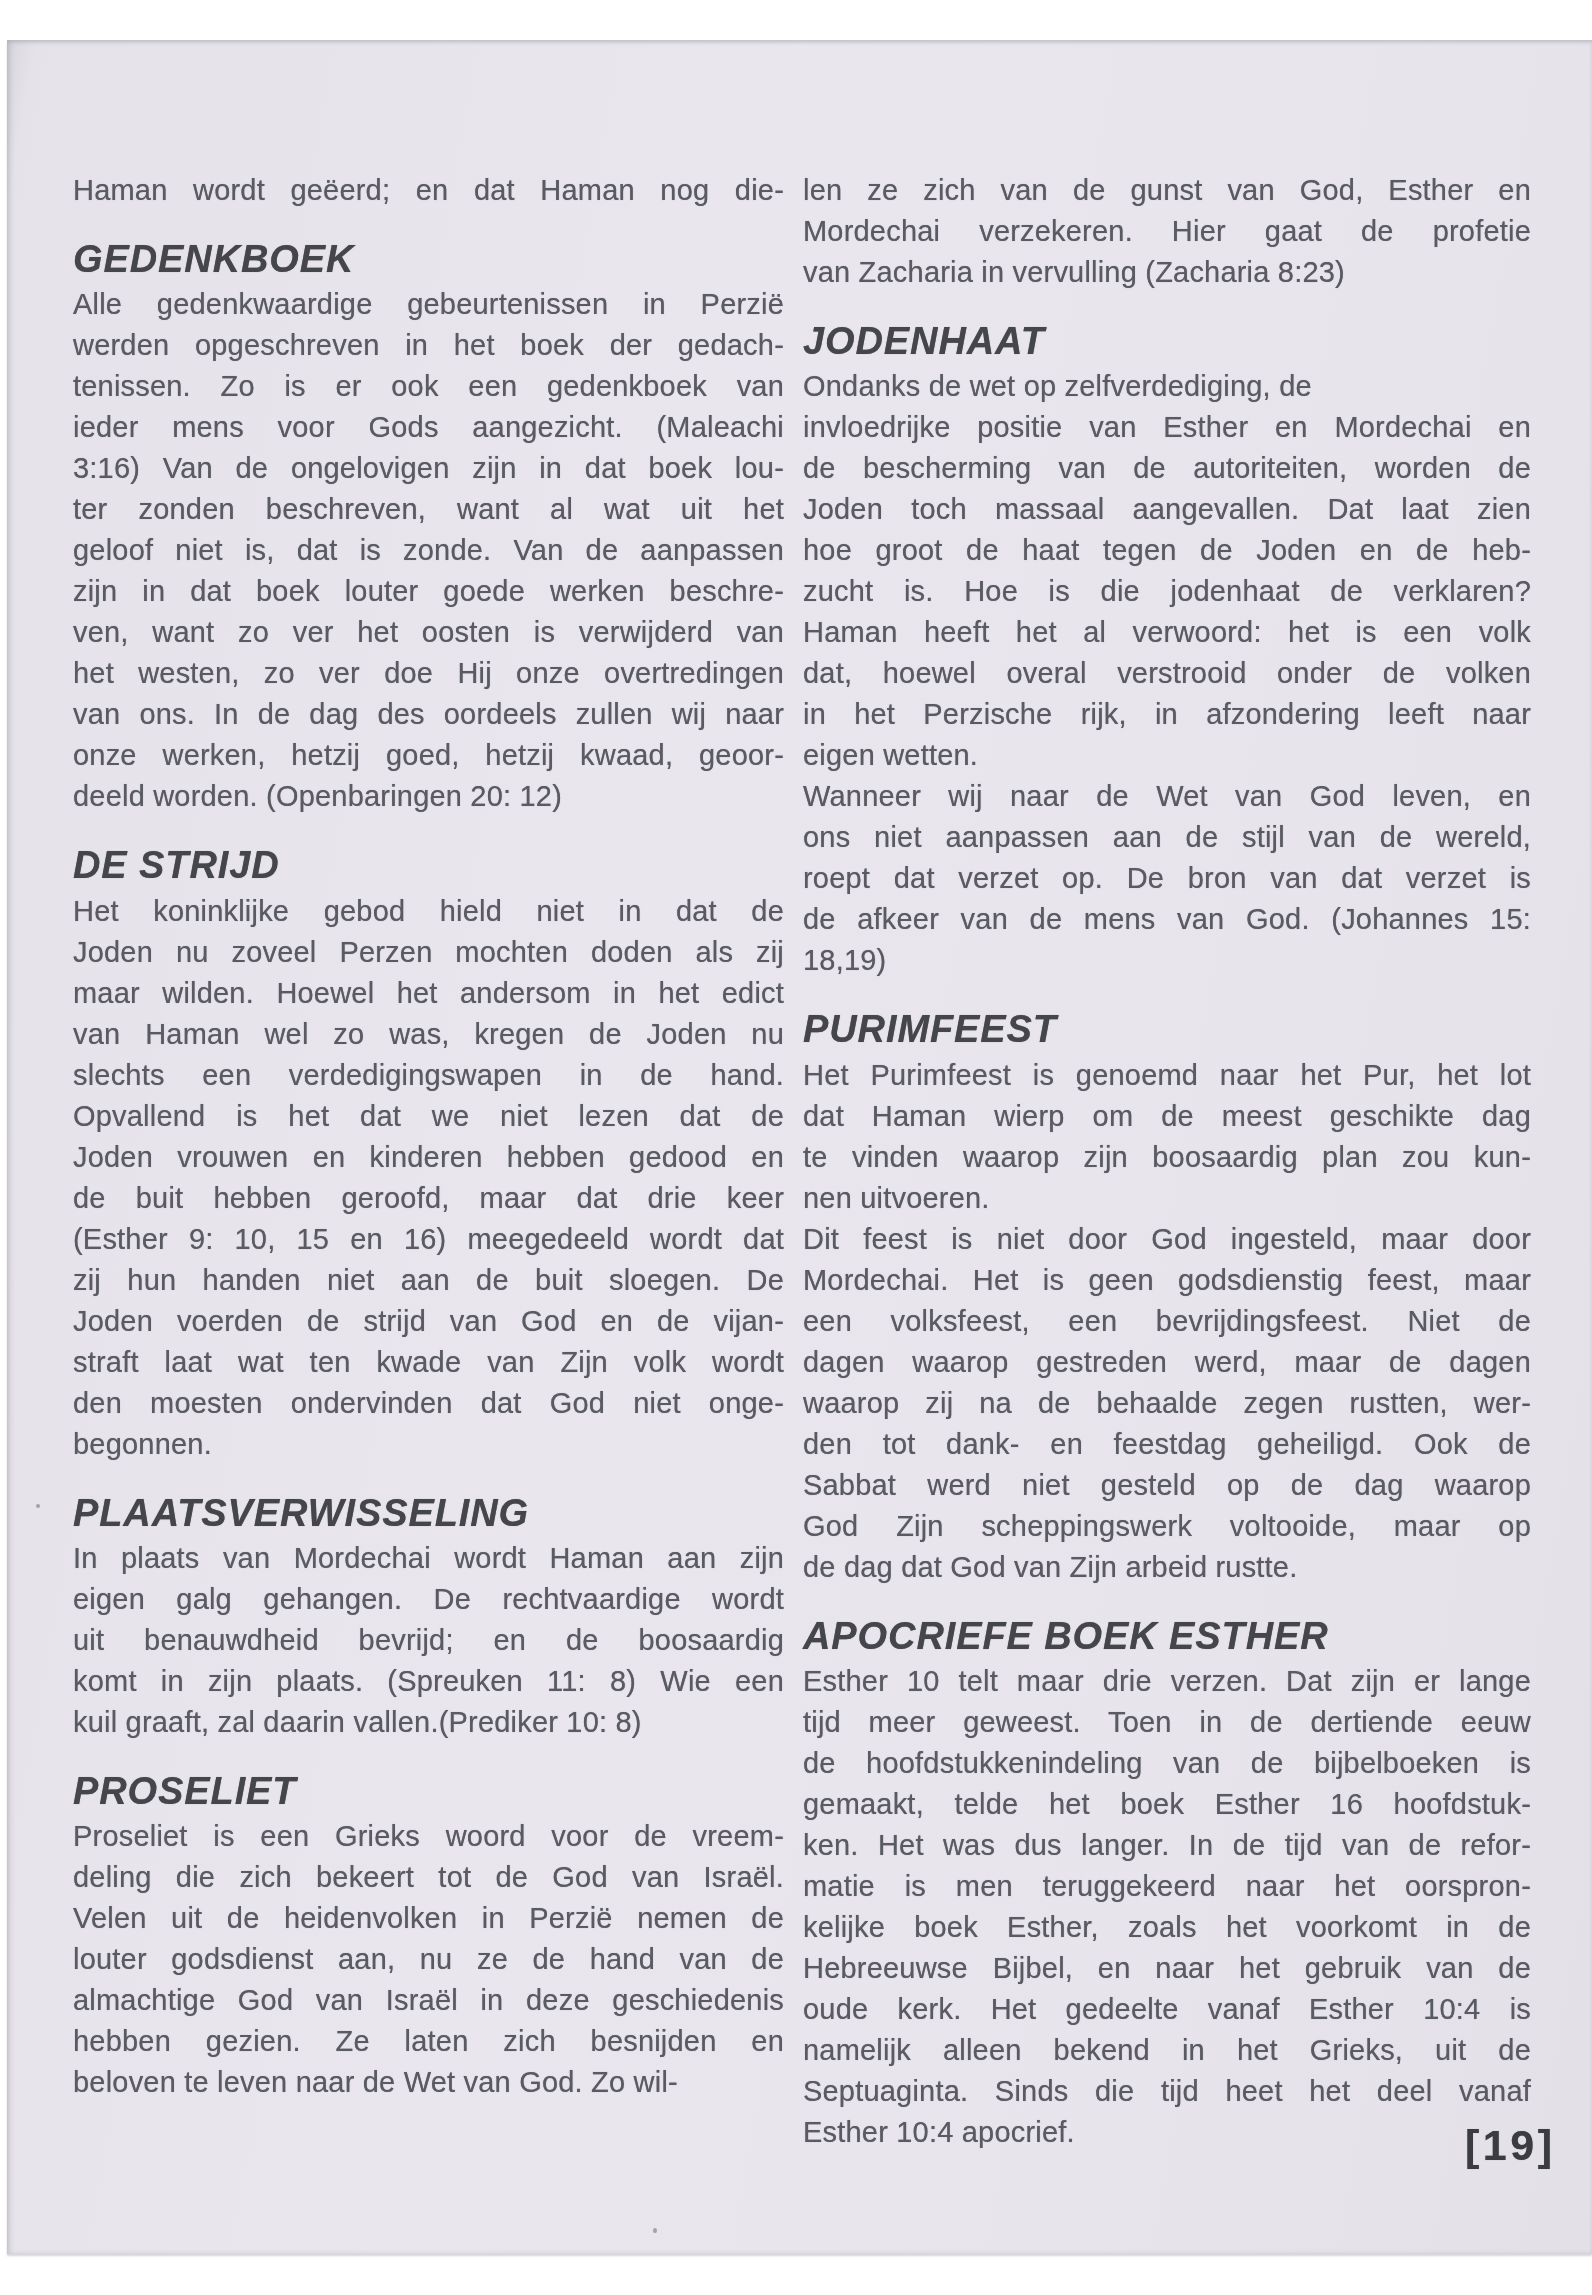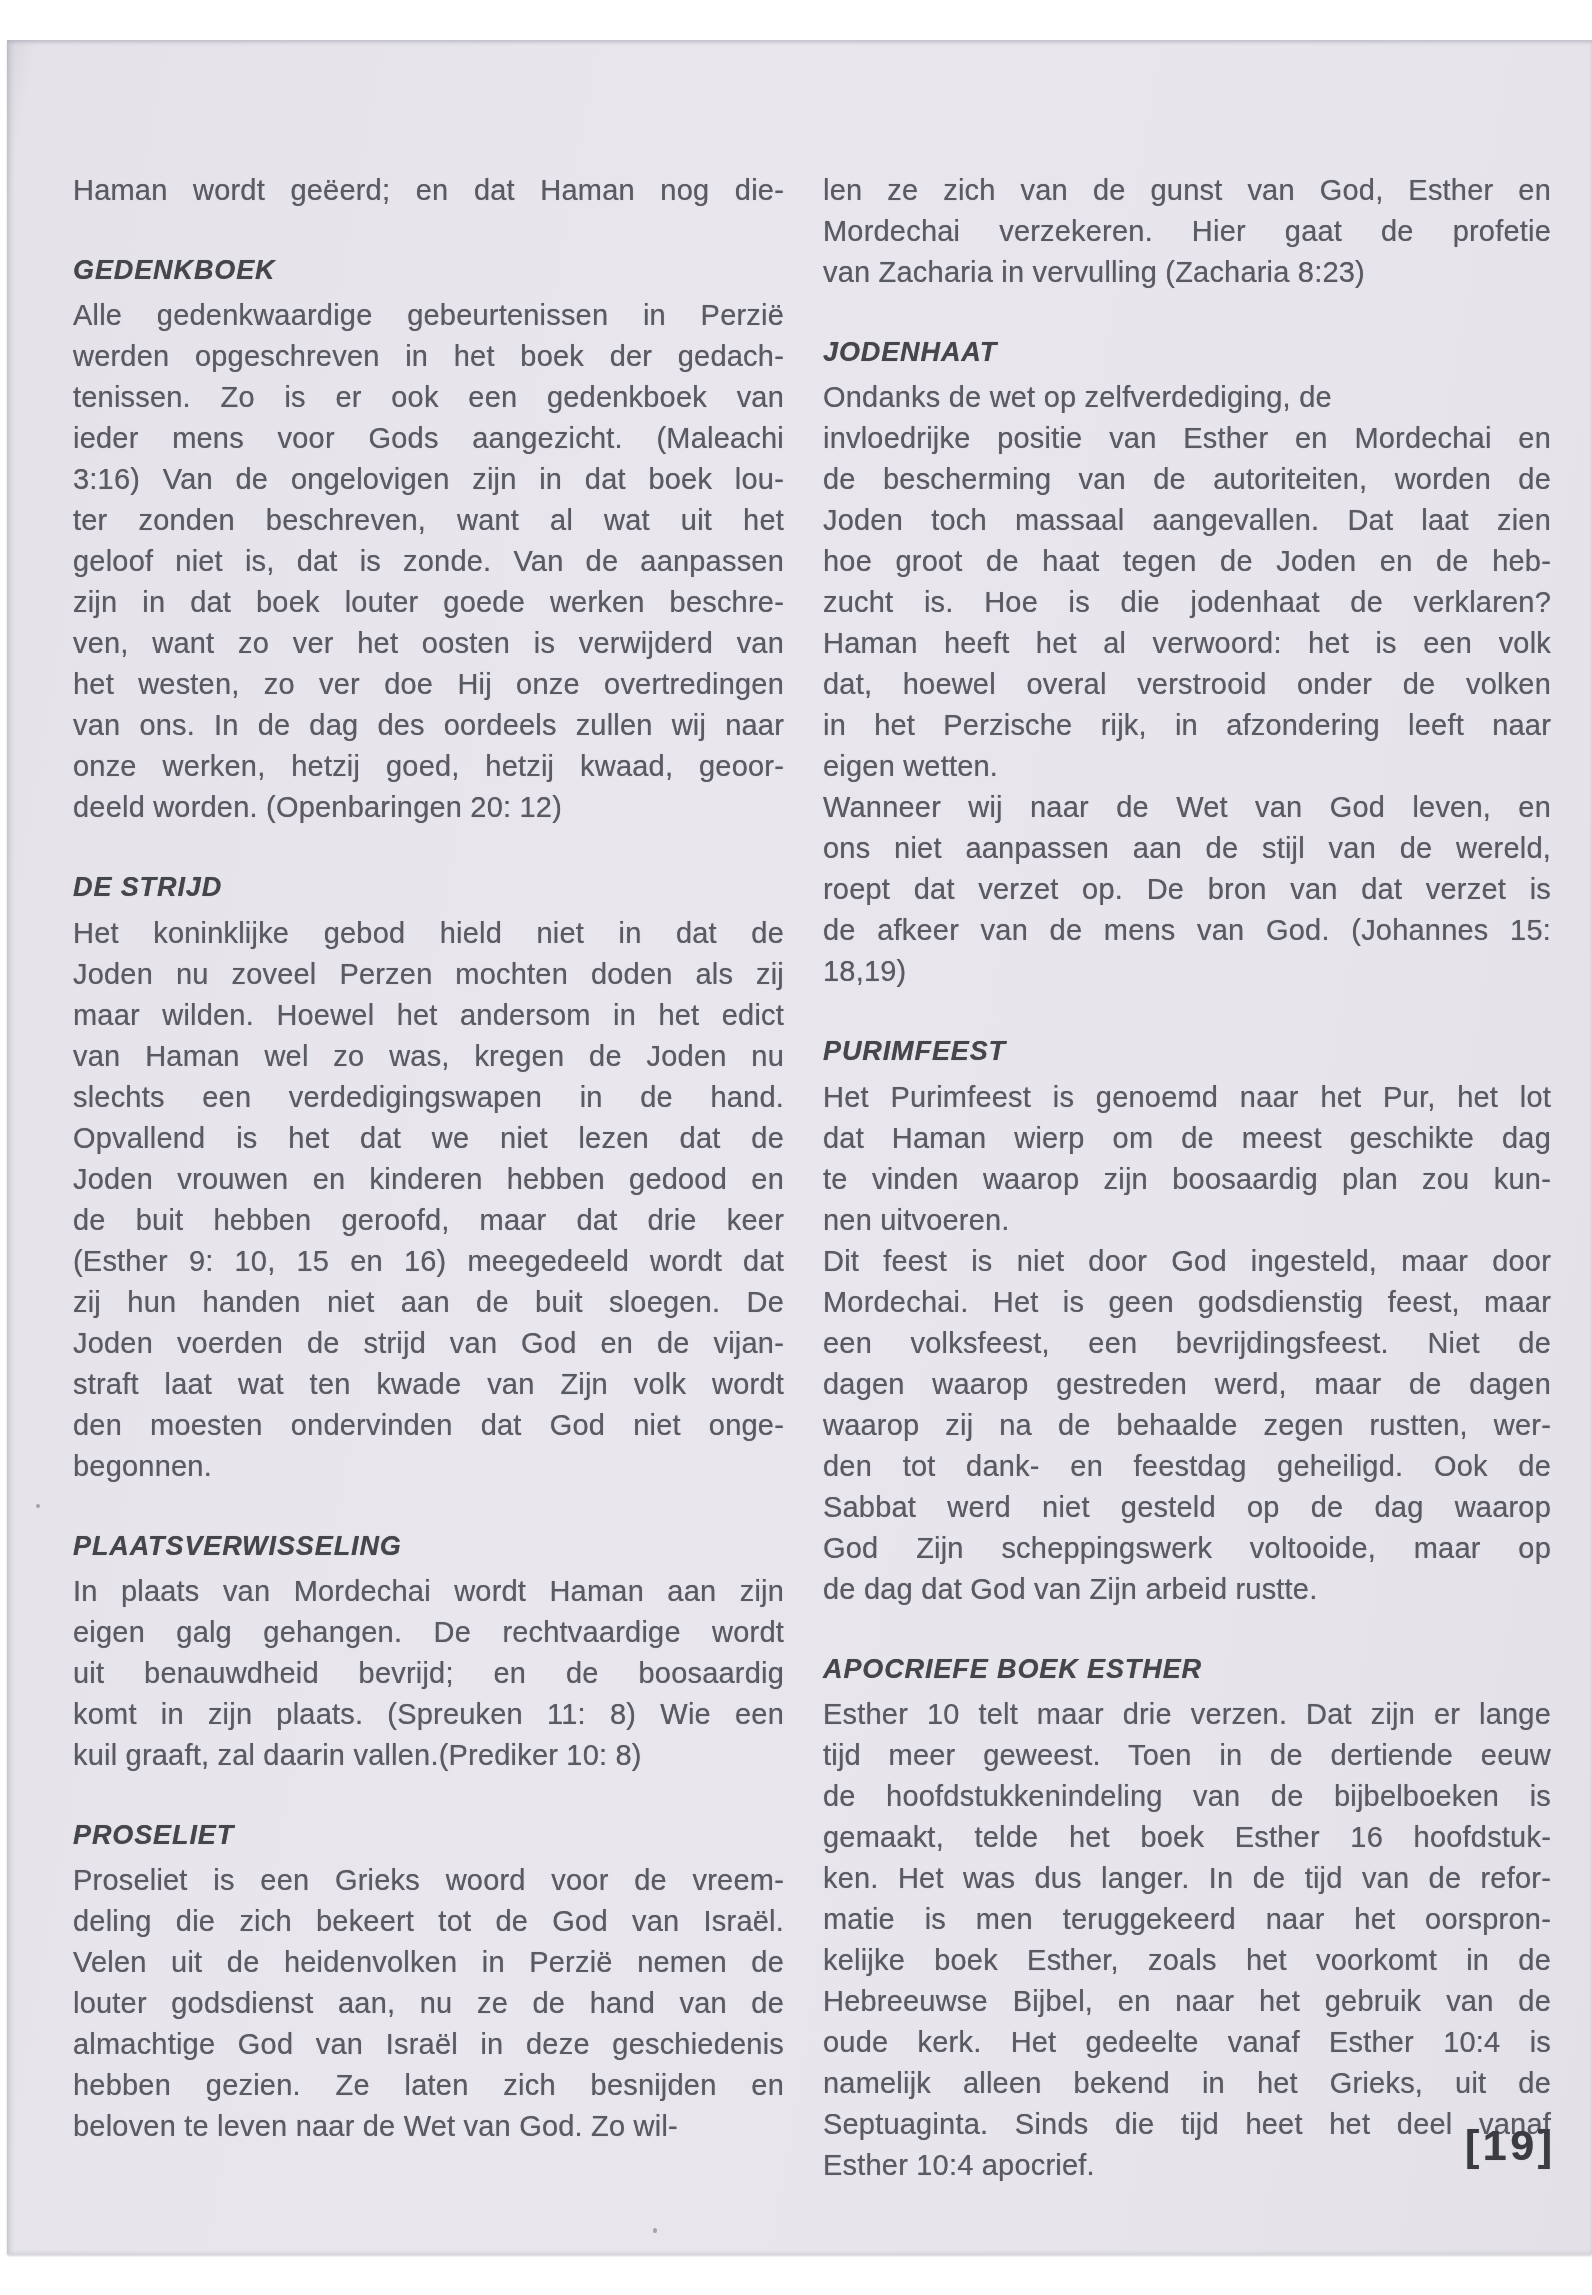--- a/index.html
+++ b/index.html
@@ -30,30 +30,30 @@
   .col {
     position: absolute;
     top: 130px;
     font-size: 29px;
     line-height: 41px;
     color: #5a5b62;
     letter-spacing: 0.2px;
     text-shadow: 0 0 0.7px rgba(90,91,98,0.75);
   }
   .col-left  { left: 66px;  width: 711px; }
-  .col-right { left: 816px; width: 728px; }
+  .col-right { left: 796px; width: 728px; }
   .para { margin: 0; }
   .line { white-space: normal; }
   .line.just { text-align: justify; text-align-last: justify; }
   .heading {
-    margin-top: 39px;
+    margin-top: 28px;
     margin-bottom: 4.3px;
     font-style: italic;
     font-weight: 600;
-    font-size: 27px;
+    font-size: 38px;
     line-height: 41px;
     letter-spacing: 0.9px;
     color: #45464c;
     text-shadow: 0 0 0.7px rgba(69,70,76,0.7);
   }
   .page-number {
     position: absolute;
     left: 1436px;
     top: 2081px;
     font-size: 43px;

